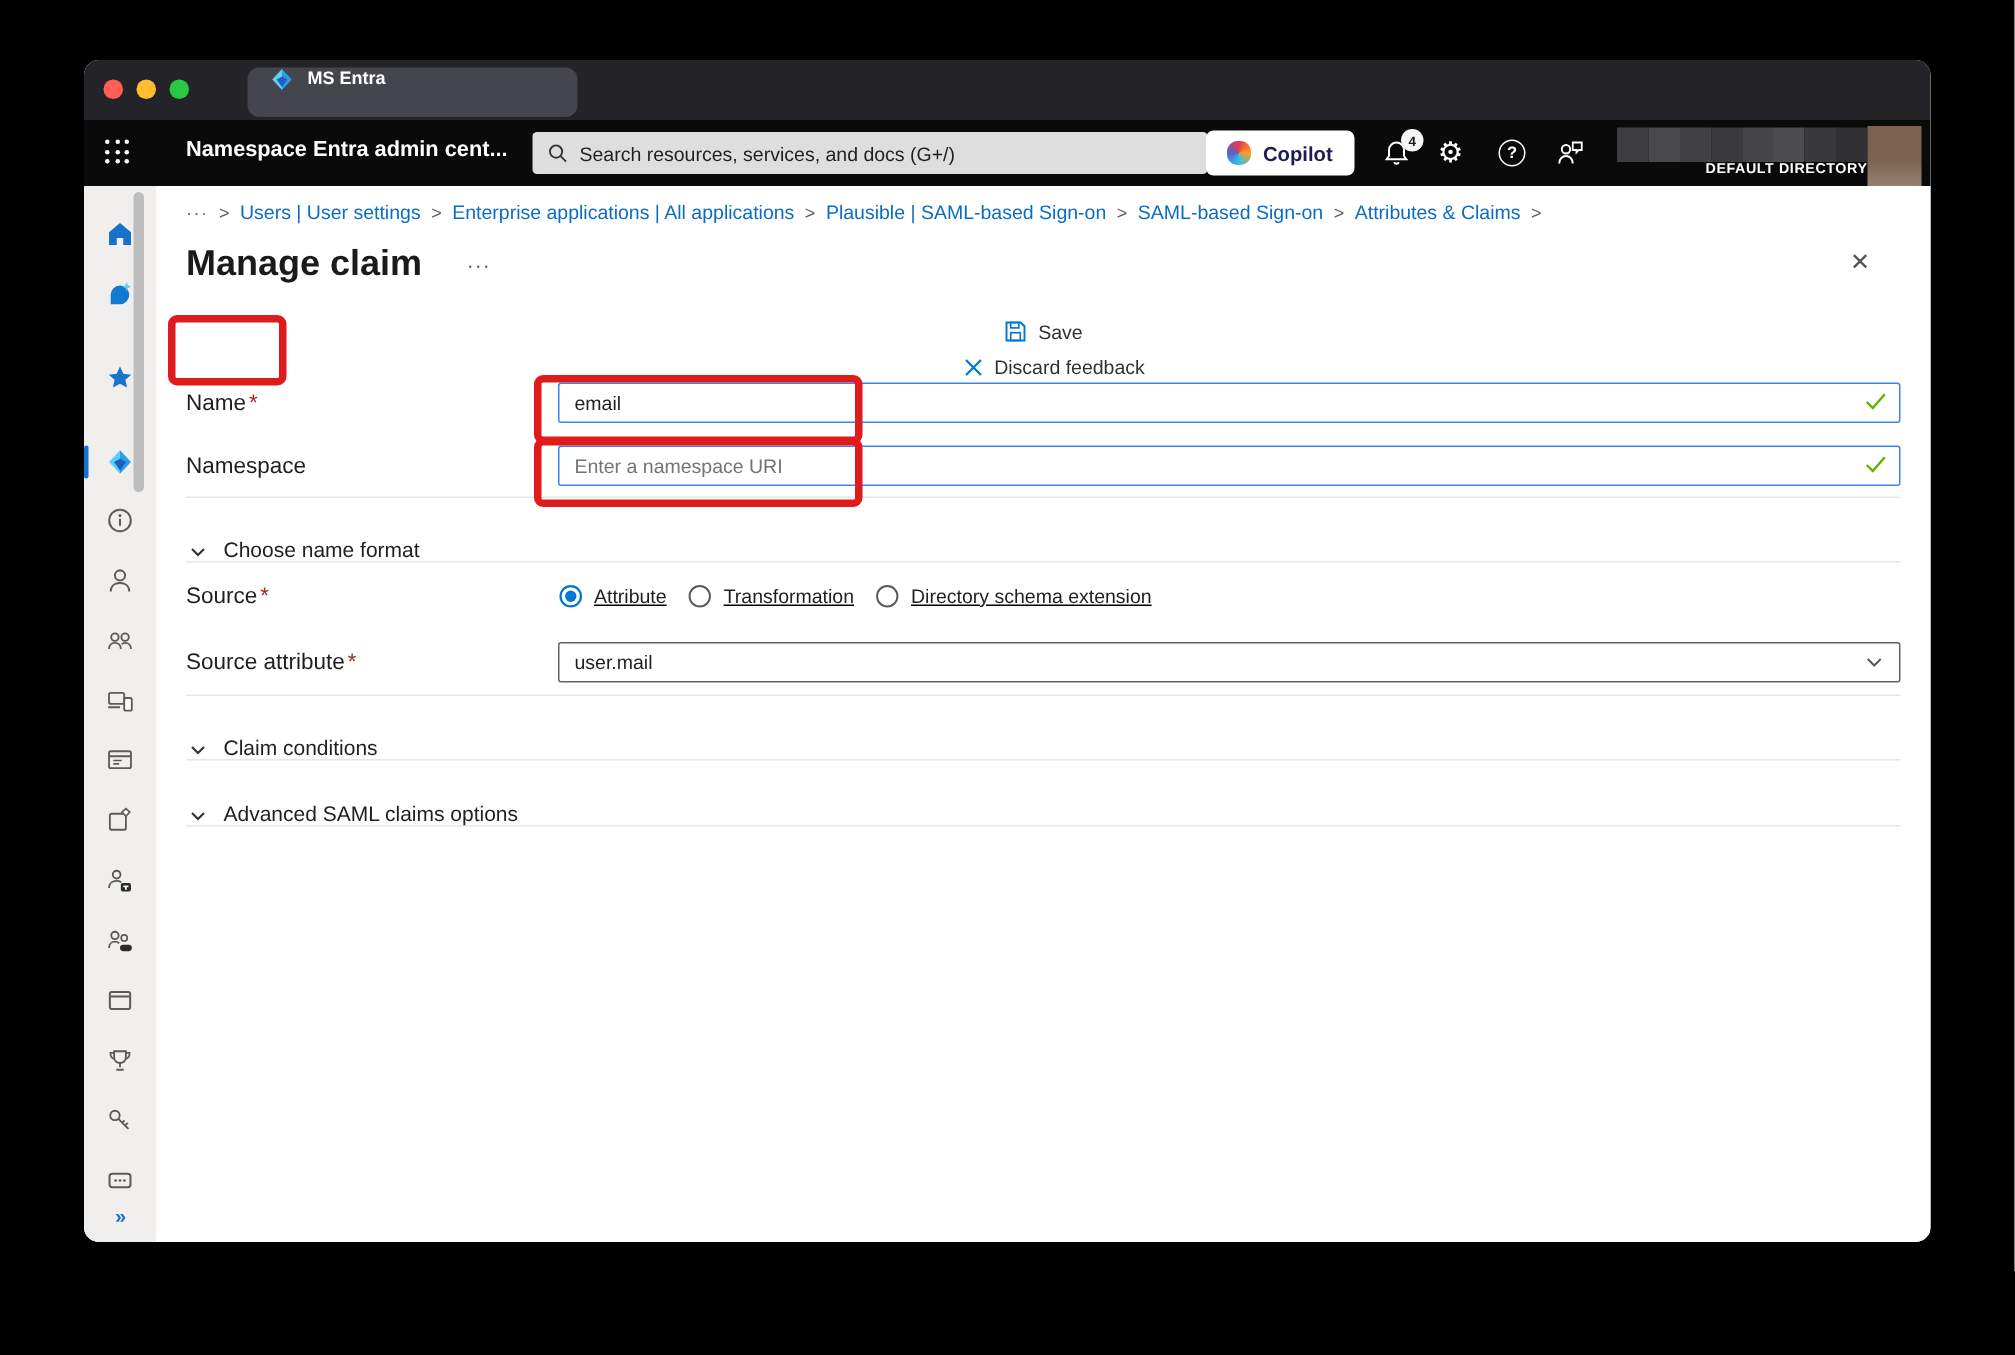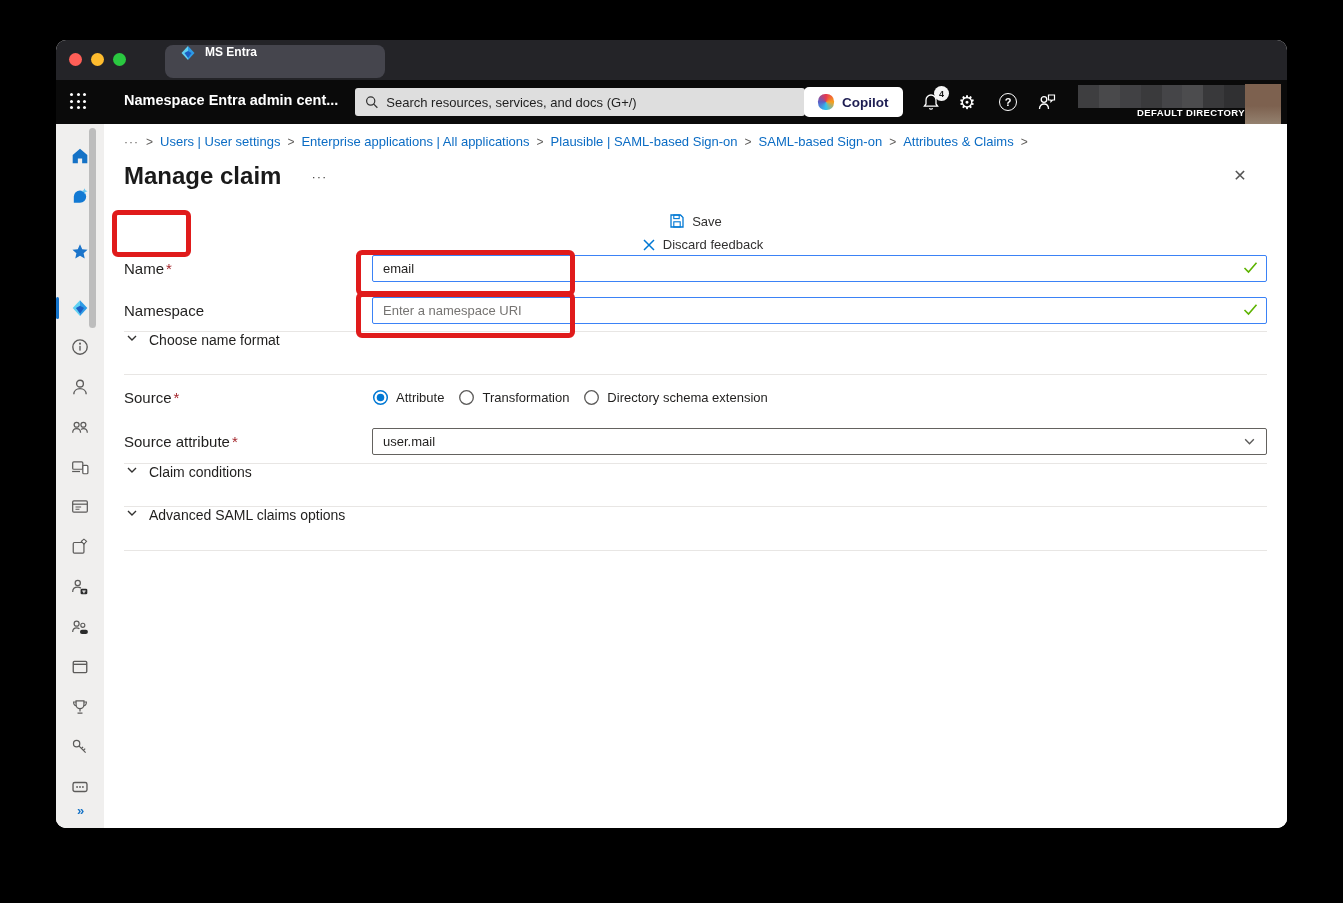--- a/index.html
+++ b/index.html
@@ -84,28 +84,28 @@
   .form { margin-top:6px; }
   .form-row { display:flex; align-items:center; min-height:42px; }
   .form-label { width:248px; font-size:15px; color:#201f1e; flex:none; }
   .req { color:#a4262c; margin-left:2px; }
   .input-wrap { flex:1; position:relative; }
   .txt-input { width:100%; height:27px; border:1px solid #3b82f6; border-radius:2px; padding:0 30px 0 10px;
                font-size:13px; color:#201f1e; font-family:"Liberation Sans",sans-serif; outline:none; }
   .txt-input::placeholder { color:#767472; opacity:1; }
   .valid-check { position:absolute; right:9px; top:6px; }
 
-  .section { height:44px; display:flex; align-items:flex-start; gap:11px; border-bottom:1px solid #e8e6e4;
+  .section { height:44px; display:flex; align-items:flex-end; gap:11px; border-bottom:1px solid #e8e6e4;
              cursor:pointer; }
   .section.bt { border-top:1px solid #e8e6e4; }
   .section-label { font-size:14px; color:#201f1e; }
   .section .chev { margin-left:2px; }
 
   .radio-group { display:flex; align-items:center; gap:14px; }
-  .radio-opt { display:flex; align-items:center; gap:7px; cursor:pointer; }
+  .radio-opt { display:flex; align-items:center; gap:7px; cursor:pointer;text-decoration:underline; }
   .radio-opt span { font-size:13px; color:#201f1e; }
 
   .dropdown { flex:1; height:27px; border:1px solid #64625f; border-radius:2px; display:flex;
               align-items:center; padding:0 10px; font-size:13px; color:#201f1e; cursor:pointer; }
   .dropdown .dd-chev { margin-left:auto; }
 
   
   .annot { position:absolute; border:5px solid #e01b1b; border-radius:6px; pointer-events:none; z-index:50; }
   .annot-save { left:112px; top:210px; width:79px; height:47px; }
   .annot-name { left:356px; top:250px; width:219px; height:46px; }

